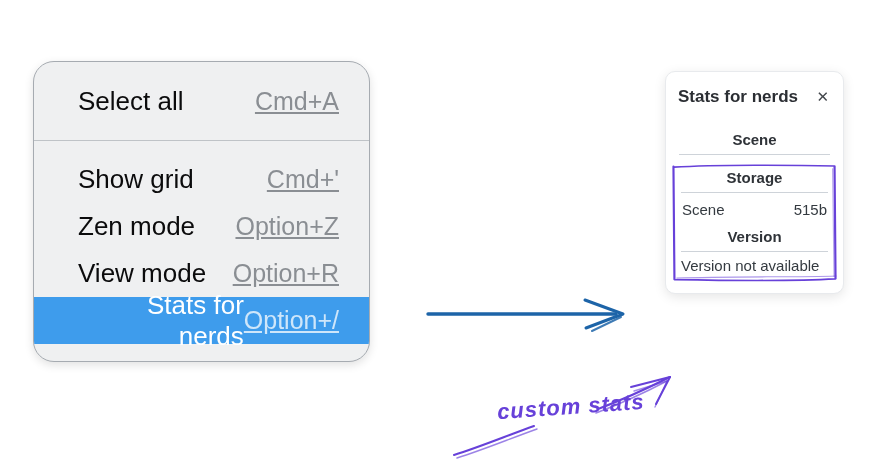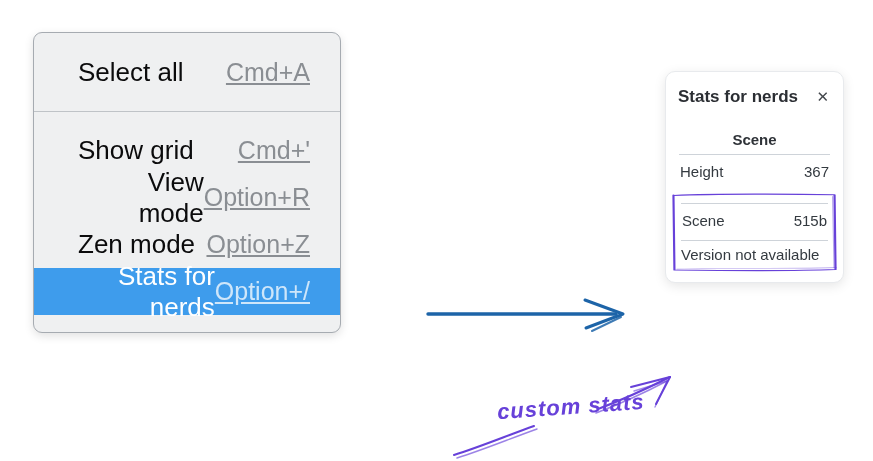--- a/index.html
+++ b/index.html
@@ -10,25 +10,25 @@
     position: relative;
     width: 873px;
     height: 461px;
     background: var(--canvas-bg, #ffffff);
     overflow: hidden;
   }
 
   
   .menu {
     position: absolute;
-    left: 33px; top: 32px;
-    width: 308px;
+    left: 33px; top: 61px;
+    width: 337px;
     background: var(--menu-bg, #eff0f1);
     border: 1.5px solid var(--menu-border, #a6abb1);
-    border-radius: 9px;
+    border-radius: 21px;
     box-shadow: 0 3px 10px rgba(0,0,0,0.12);
     overflow: hidden;
   }
   .menu-group1 { padding: 16px 0 15px; }
   .menu-group2 { padding: 15px 0 17px; text-align: right; }
   .menu-divider {
     height: 0;
     border-top: 1px solid var(--menu-divider, #bfc3c7);
   }
   .menu-item {
@@ -174,26 +174,26 @@
         <span class="shortcut">Cmd+A</span>
       </div>
     </div>
     <div class="menu-divider"></div>
     <div class="menu-group2">
       <div class="menu-item">
         <span class="label">Show grid</span>
         <span class="shortcut">Cmd+'</span>
       </div>
       <div class="menu-item">
+        <span class="label">Zen mode</span>
+        <span class="shortcut">Option+Z</span>
+      </div>
+      <div class="menu-item">
         <span class="label">View mode</span>
         <span class="shortcut">Option+R</span>
-      </div>
-      <div class="menu-item">
-        <span class="label">Zen mode</span>
-        <span class="shortcut">Option+Z</span>
       </div>
       <div class="menu-item selected">
         <span class="label">Stats for nerds</span>
         <span class="shortcut">Option+/</span>
       </div>
     </div>
   </div>
 
   <svg class="arrow-blue-svg" width="210" height="40">
     <path class="blue-stroke" d="M 4 18 L 192 18" stroke-width="3.4"></path>
@@ -204,39 +204,37 @@
   <div class="panel">
     <div class="panel-title-row">
       <span class="panel-title">Stats for nerds</span>
       <button class="panel-close">
         <span>✕</span>
       </button>
     </div>
 
     <div class="section-header">Scene</div>
     <hr>
-    <div class="stat-row">
-      <span class="stat-label">Height</span>
-      <span class="stat-value">367</span>
-    </div>
 
     <div class="highlight-wrap">
 
       <svg class="sketch-box-svg" viewBox="0 0 170 166" preserveAspectRatio="none">
         <path class="violet-stroke" stroke-width="2.2" d="M 3 7 C 45 3.5 125 4 166.5 5.5 L 167.5 159 C 120 162.5 45 161 3.5 160 L 2.5 6"></path>
         <path class="violet-stroke" stroke-width="1.4" opacity="0.55" d="M 6 158 C 60 155.5 130 157 168 155"></path>
         <path class="violet-stroke" stroke-width="1.2" opacity="0.45" d="M 164.5 9 L 166 156"></path>
       </svg>
 
+      <div class="section-header">Storage</div>
       <hr>
       <div class="stat-row">
         <span class="stat-label">Scene</span>
         <span class="stat-value">515b</span>
       </div>
 
+      <div class="section-header version-header">Version</div>
       <hr>
       <div class="version-note">Version not available</div>
     </div>
   </div>
 
   <div class="annotation-label">custom stats</div>
   <svg class="annotation-arrow-svg" width="230" height="92">
     <path class="violet-stroke" stroke-width="2.1" d="M 6 85 C 32 77 58 66 86 56"></path>
     <path class="violet-stroke" stroke-width="1.5" opacity="0.65" d="M 9 88 C 35 80 61 69 89 59"></path>
     <path class="violet-stroke" stroke-width="2.1" d="M 150 39 C 174 30 200 18 222 7"></path>

